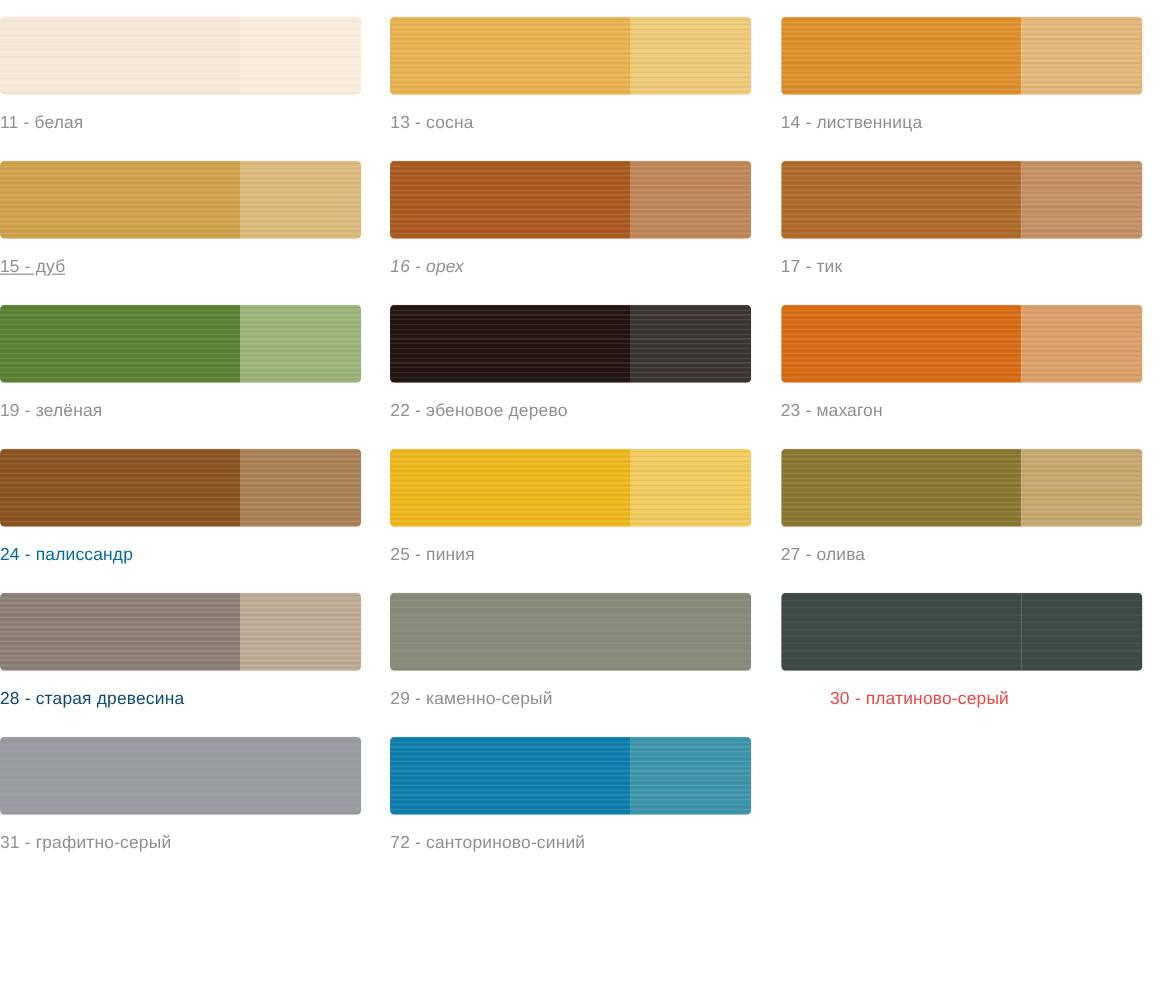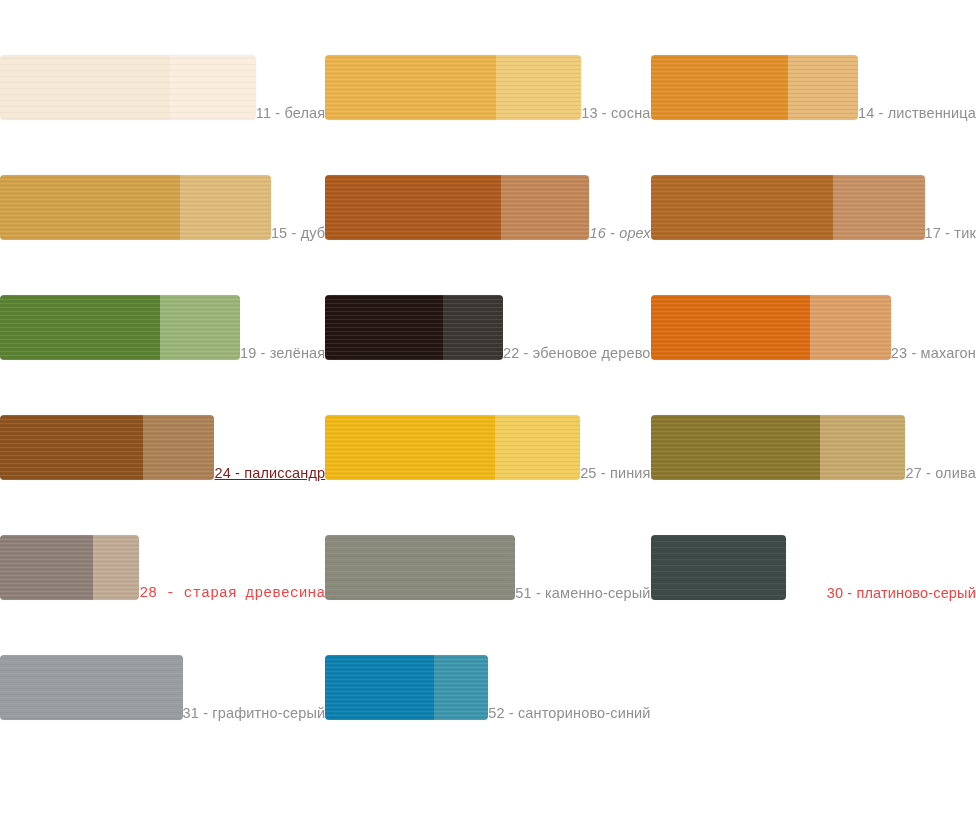--- a/index.html
+++ b/index.html
@@ -19,22 +19,22 @@
   #palette-grid {
     display: grid;
     grid-template-columns: repeat(3, 325.3px);
     grid-auto-rows: 120px;
     width: 976px;
   }
 
   .swatch-cell {
     position: relative;
     display: flex;
-    flex-direction: row;
-    align-items: flex-end;
+    flex-direction: column;
+    align-items: flex-start;
   }
 
   .swatch-chip {
     position: relative;
     width: 301px;
     height: 65px;
     margin-top: 14px;
     border-radius: 4px;
     overflow: hidden;
     display: flex;
@@ -131,21 +131,21 @@
     </div>
     <div class="swatch-cell">
       <div class="swatch-chip">
         <div class="tone tone-dark" style="background: rgb(207, 162, 75);">
           <div class="grain"></div>
         </div>
         <div class="tone tone-light" style="background: rgb(220, 187, 125);">
           <div class="grain"></div>
         </div>
       </div>
-      <div class="swatch-label" style="color: rgb(143, 143, 143);">15 - дуб</div>
+      <div class="swatch-label" style="color: rgb(143, 143, 143); text-decoration: underline;">15 - дуб</div>
     </div>
     <div class="swatch-cell">
       <div class="swatch-chip">
         <div class="tone tone-dark" style="background: rgb(171, 90, 32);">
           <div class="grain"></div>
         </div>
         <div class="tone tone-light" style="background: rgb(192, 135, 91);">
           <div class="grain"></div>
         </div>
       </div>
@@ -197,21 +197,21 @@
     </div>
     <div class="swatch-cell">
       <div class="swatch-chip">
         <div class="tone tone-dark" style="background: rgb(140, 84, 32);">
           <div class="grain"></div>
         </div>
         <div class="tone tone-light" style="background: rgb(171, 130, 88);">
           <div class="grain"></div>
         </div>
       </div>
-      <div class="swatch-label" style="color: #7f1d1d; text-decoration: underline;">24 - палиссандр</div>
+      <div class="swatch-label" style="color: #0369a1;">24 - палиссандр</div>
     </div>
     <div class="swatch-cell">
       <div class="swatch-chip">
         <div class="tone tone-dark" style="background: rgb(238, 183, 27);">
           <div class="grain"></div>
         </div>
         <div class="tone tone-light" style="background: rgb(241, 204, 94);">
           <div class="grain"></div>
         </div>
       </div>
@@ -230,32 +230,32 @@
     </div>
     <div class="swatch-cell">
       <div class="swatch-chip">
         <div class="tone tone-dark" style="background: rgb(142, 127, 120);">
           <div class="grain"></div>
         </div>
         <div class="tone tone-light" style="background: rgb(191, 171, 150);">
           <div class="grain"></div>
         </div>
       </div>
-      <div class="swatch-label" style="color: #ef4444; font-family: Liberation Mono, monospace;">28 - старая древесина</div>
+      <div class="swatch-label" style="color: #0c4a6e;">28 - старая древесина</div>
     </div>
     <div class="swatch-cell">
       <div class="swatch-chip">
         <div class="tone tone-dark" style="background: rgb(138, 138, 124);">
           <div class="grain-soft"></div>
         </div>
         <div class="tone tone-light" style="background: rgb(138, 138, 124);">
           <div class="grain-soft"></div>
         </div>
       </div>
-      <div class="swatch-label" style="color: rgb(143, 143, 143);">51 - каменно-серый</div>
+      <div class="swatch-label" style="color: rgb(143, 143, 143);">29 - каменно-серый</div>
     </div>
     <div class="swatch-cell">
       <div class="swatch-chip">
         <div class="tone tone-dark" style="background: rgb(61, 74, 71);">
           <div class="grain-soft"></div>
         </div>
         <div class="tone tone-light" style="background: rgb(61, 74, 71);">
           <div class="grain-soft"></div>
         </div>
       </div>
@@ -274,15 +274,15 @@
     </div>
     <div class="swatch-cell">
       <div class="swatch-chip">
         <div class="tone tone-dark" style="background: rgb(15, 127, 174);">
           <div class="grain"></div>
         </div>
         <div class="tone tone-light" style="background: rgb(63, 149, 171);">
           <div class="grain"></div>
         </div>
       </div>
-      <div class="swatch-label" style="color: rgb(143, 143, 143);">52 - санториново-синий</div>
+      <div class="swatch-label" style="color: rgb(143, 143, 143);">72 - санториново-синий</div>
     </div>
   </div>
 
 </body></html>

